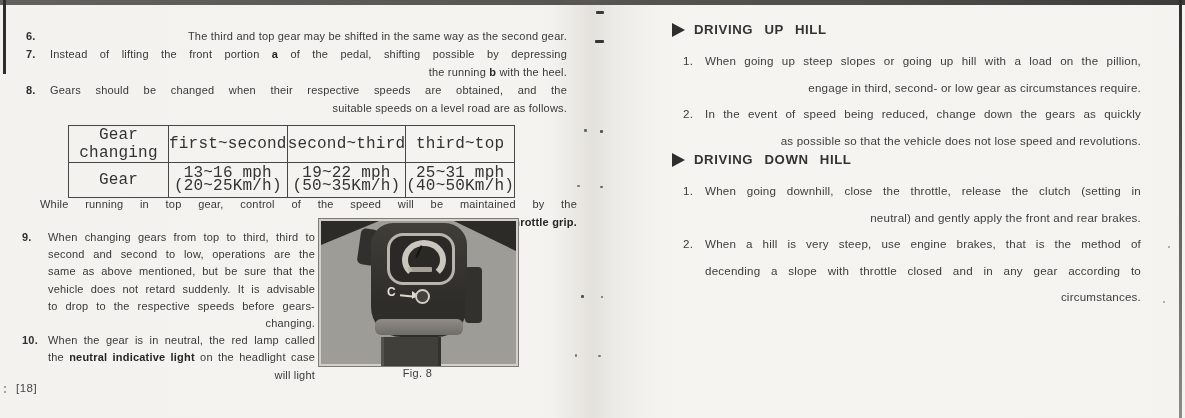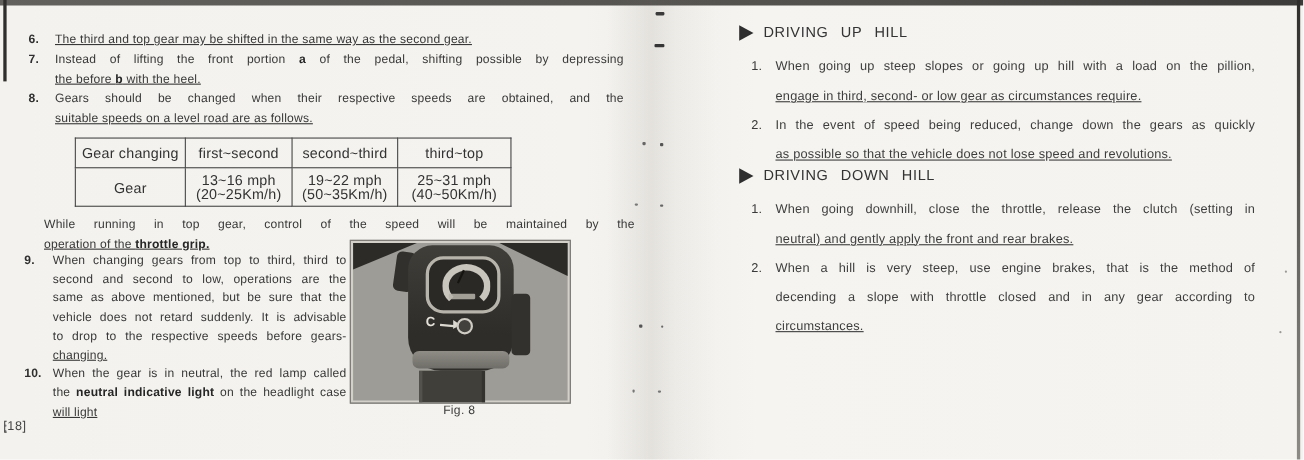--- a/index.html
+++ b/index.html
@@ -18,25 +18,25 @@
     background:linear-gradient(90deg,rgba(0,0,0,0) 0%,rgba(110,105,95,0.10) 40%,rgba(110,105,95,0.04) 62%,rgba(0,0,0,0) 100%);}
   .spk{position:absolute;border-radius:1px;}
 
   
   .lp{font-size:11px;letter-spacing:0.2px;color:#383838;}
   .lp-items{position:absolute;left:26px;top:27px;width:541px;line-height:18px;}
   .li{display:flex;}
   .li .num{flex:0 0 24px;font-weight:700;color:#2f2f2f;}
   .li .txt{width:517px;}
   .jl{text-align:justify;text-align-last:justify;}
-  .nl{text-align:left;text-decoration:underline;}
+  .nl{text-align:right;}
   b{font-weight:700;color:#262626;}
 
   .gtable{position:absolute;left:68px;top:125px;border-collapse:collapse;
-    font-size:13px;color:#333;letter-spacing:0.2px;}
+    font-size:16px;color:#333;letter-spacing:0.2px;font-family:Liberation Mono, monospace;}
   .gtable th,.gtable td{border:1.5px solid #474747;text-align:center;
     font-weight:400;padding:0;}
   .gtable th{height:26px;}
   .gtable td{height:34px;line-height:13px;}
   .c0{width:99px;} .c1{width:96px;margin-top:16px;} .c2{width:95px;} .c3{width:102px;}
 
   .lp-para{position:absolute;left:40px;top:196px;width:537px;line-height:17.5px;}
   .lp-items2{position:absolute;left:22px;top:229px;width:293px;line-height:17.2px;}
   .lp-items2 .num{flex:0 0 26px;}
   .lp-items2 .txt{width:267px;}
@@ -64,27 +64,27 @@
   .ph-arrowhead{left:93px;top:72px;width:0;height:0;border-left:6px solid #dcd9d1;
     border-top:4px solid transparent;border-bottom:4px solid transparent;}
   .ph-clabel{position:absolute;left:68px;top:66px;font-size:12px;font-weight:700;color:#e5e2da;
     font-family:"Liberation Sans",sans-serif;}
   .ph-stem{left:62px;top:118px;width:60px;height:29px;background:#413f3a;
     box-shadow:inset 3px 0 0 #54524c, inset -3px 0 0 #34322e;}
   .fig-caption{position:absolute;left:318px;top:367px;width:199px;text-align:center;
     font-size:11px;color:#3c3c3c;letter-spacing:0.3px;}
 
   .pagenum{position:absolute;font-size:11.5px;color:#474747;letter-spacing:0.5px;}
-  .pn-left{left:3px;top:382px;}
+  .pn-left{left:16px;top:382px;}
   .pn-right{left:1188px;top:385px;text-align:right;}
 
   
   .rp{font-size:11.6px;letter-spacing:0.2px;color:#3d3d3d;}
   .rp-head{position:absolute;display:flex;align-items:center;gap:9px;}
-  .rp-head .htxt{font-size:13.2px;font-weight:400;letter-spacing:0.6px;word-spacing:7px;color:#333;}
+  .rp-head .htxt{font-size:13.2px;font-weight:700;letter-spacing:0.6px;word-spacing:7px;color:#333;}
   .tri{width:0;height:0;border-left:13px solid #2e2e2e;border-top:7px solid transparent;border-bottom:7px solid transparent;}
   .rp-items{position:absolute;width:458px;line-height:26.5px;}
   .ri{display:flex;}
   .ri .num{flex:0 0 22px;color:#3a3a3a;}
   .ri .txt{width:436px;}
   .h1{left:672px;top:22px;}
   .it1{left:683px;top:48px;}
   .h2{left:672px;top:152px;}
   .it2{left:683px;top:178px;}
 </style>
@@ -119,21 +119,21 @@
       <div class="li">
         <div class="num">6.</div>
         <div class="txt">
           <div class="nl"><span>The third and top gear may be shifted in the same way as the second gear.</span></div>
         </div>
       </div>
       <div class="li">
         <div class="num">7.</div>
         <div class="txt">
           <div class="jl"><span>Instead of lifting the front portion </span><b>a</b><span> of the pedal, shifting possible by depressing</span></div>
-          <div class="nl"><span>the before </span><b>b</b><span> with the heel.</span></div>
+          <div class="nl"><span>the running </span><b>b</b><span> with the heel.</span></div>
         </div>
       </div>
       <div class="li">
         <div class="num">8.</div>
         <div class="txt">
           <div class="jl">Gears should be changed when their respective speeds are obtained, and the</div>
           <div class="nl">suitable speeds on a level road are as follows.</div>
         </div>
       </div>
     </div>

